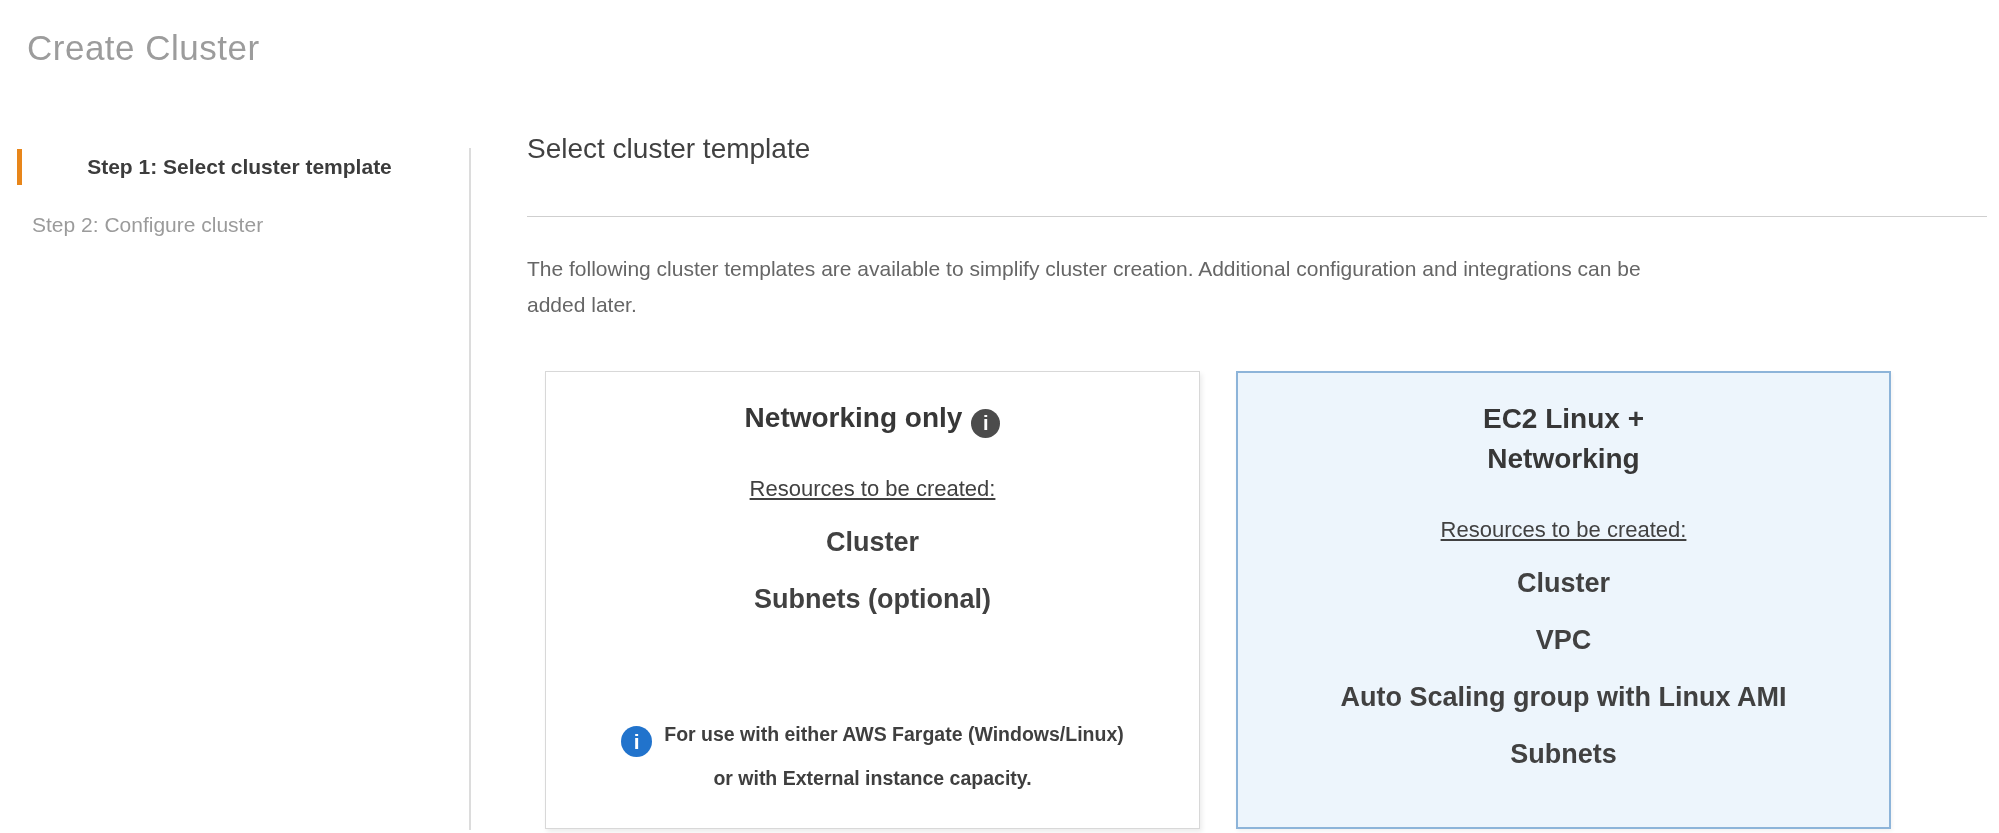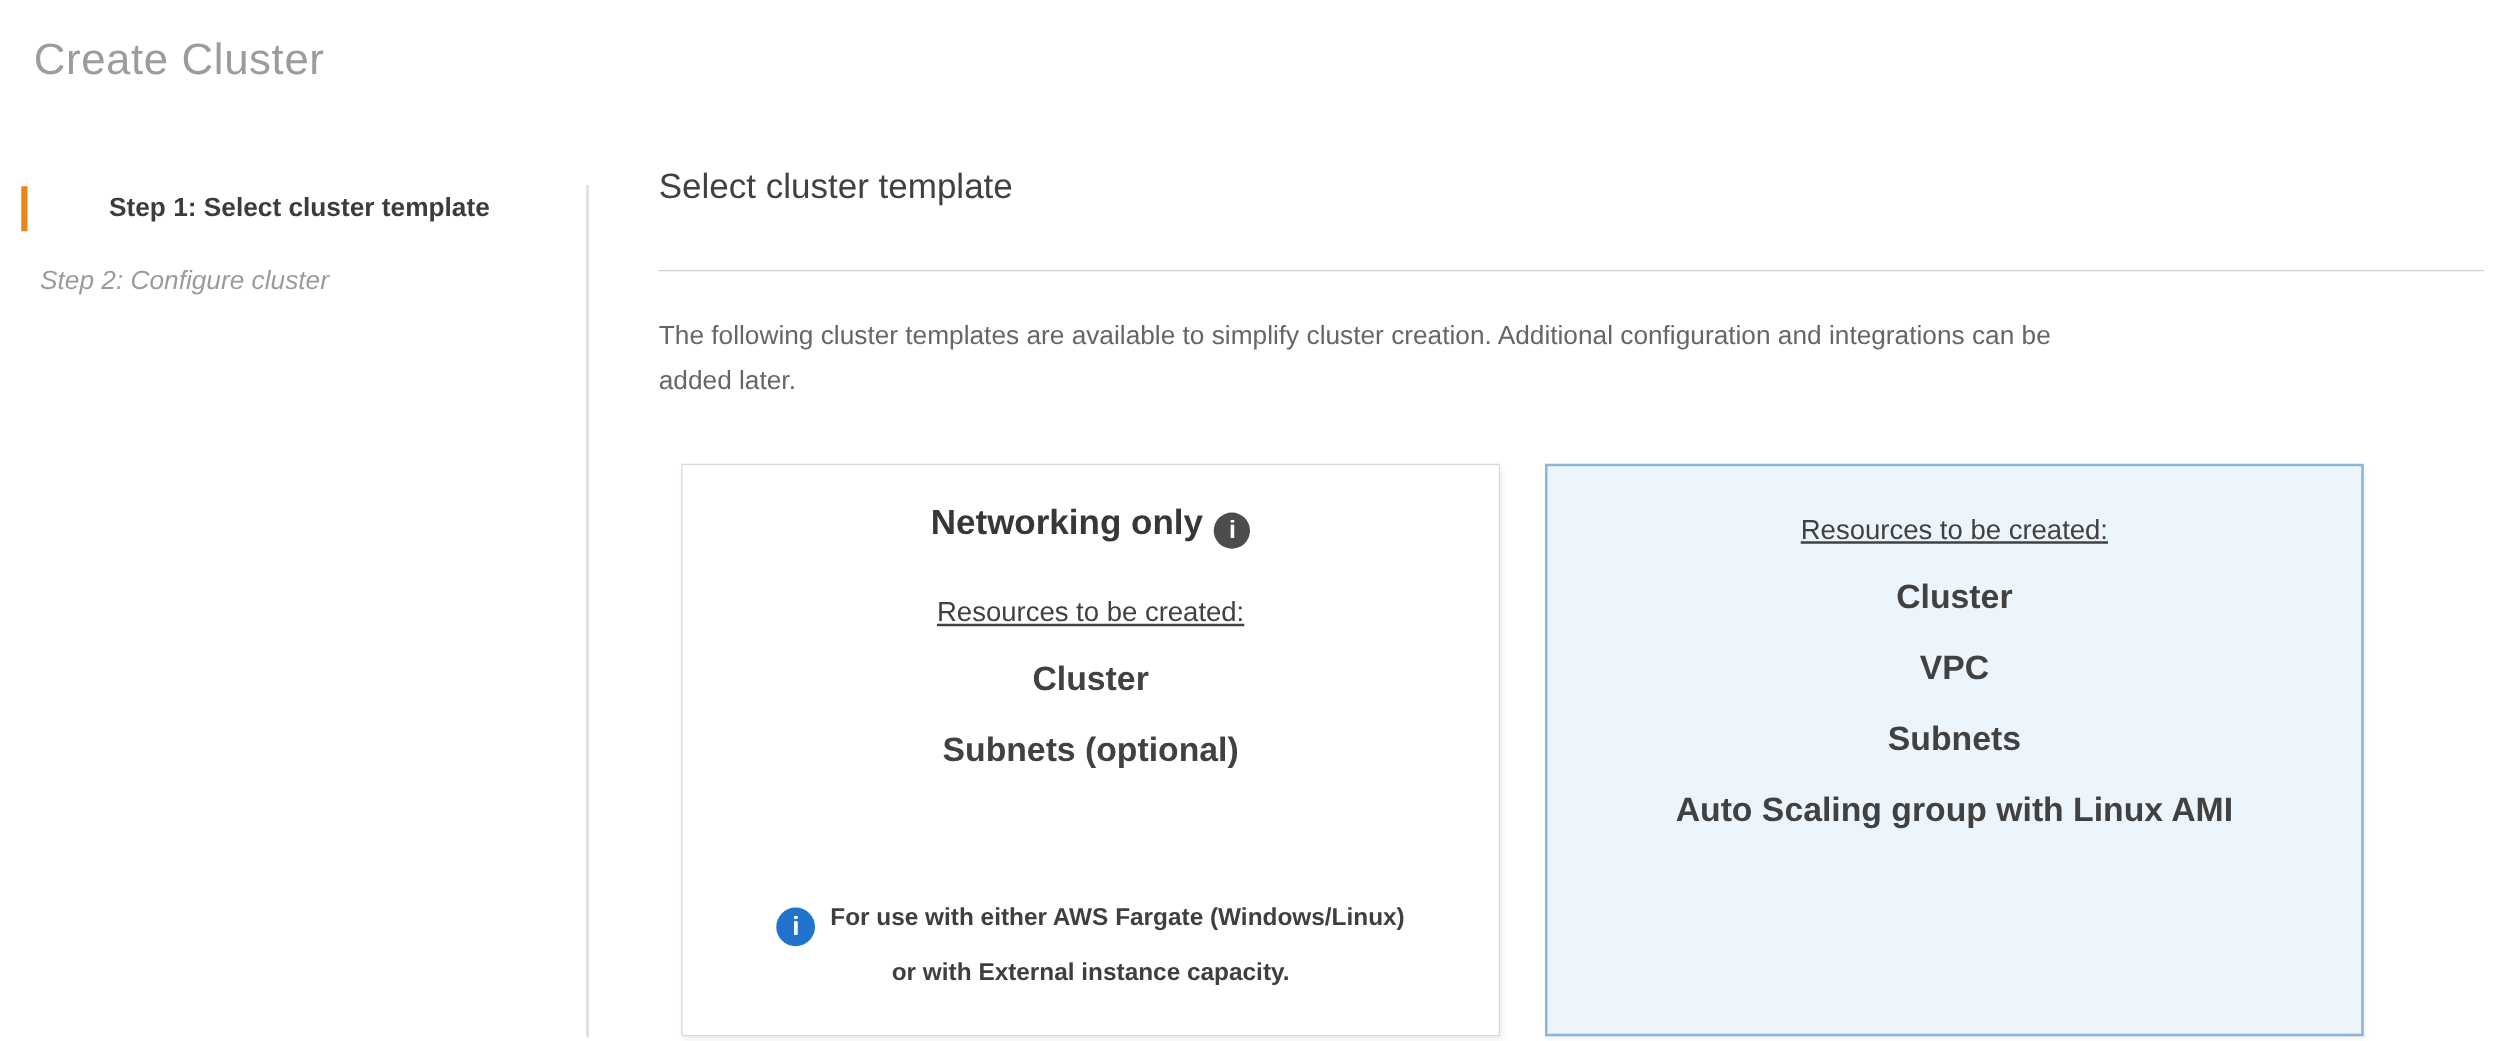--- a/index.html
+++ b/index.html
@@ -40,21 +40,21 @@
     color: #9b9b9b;
     padding-left: 15px;
   }
   .step.active {
     border-left: 5px solid var(--accent-orange);
     padding: 5px 0 5px 10px;
     font-weight: bold;
     color: #3c3c3c;
     text-align: center;
   }
-  .step + .step { margin-top: 27px; font-style: italic; }
+  .step + .step { margin-top: 27px; }
   .v-divider {
     position: absolute;
     left: 469px;
     top: 148px;
     width: 2px;
     height: 682px;
     background: #dcdcdc;
   }
   .main {
     position: absolute;
@@ -196,25 +196,27 @@
         <div class="res-label">Resources to be created:</div>
         <div>
             <div class="res-item">Cluster</div>
             <div class="res-item">Subnets (optional)</div>
           </div>
         <div class="card-note"><span class="info-blue">i</span><span>For use with either AWS Fargate (Windows/Linux)
 or with External instance capacity.</span></div>
       </div>
 
       <div class="card selected">
+        <div class="card-title"><span>EC2 Linux +
+Networking</span></div>
         <div class="res-label">Resources to be created:</div>
         <div>
             <div class="res-item">Cluster</div>
             <div class="res-item">VPC</div>
+            <div class="res-item">Auto Scaling group with Linux AMI</div>
             <div class="res-item">Subnets</div>
-            <div class="res-item">Auto Scaling group with Linux AMI</div>
           </div>
       </div>
 
     </div>
   </div>
 
 </div>
 
 </body></html>

